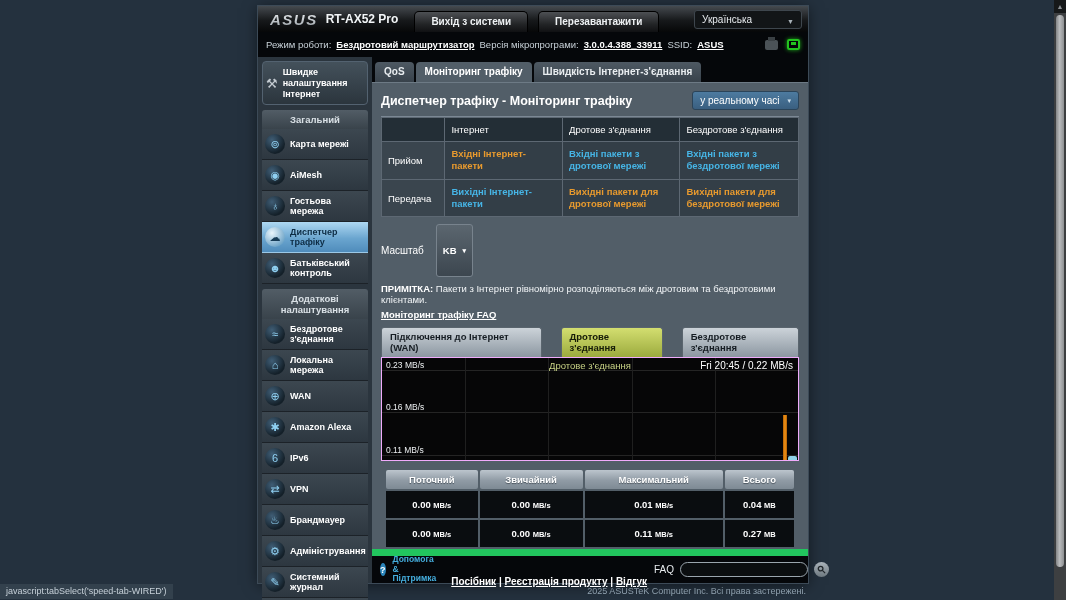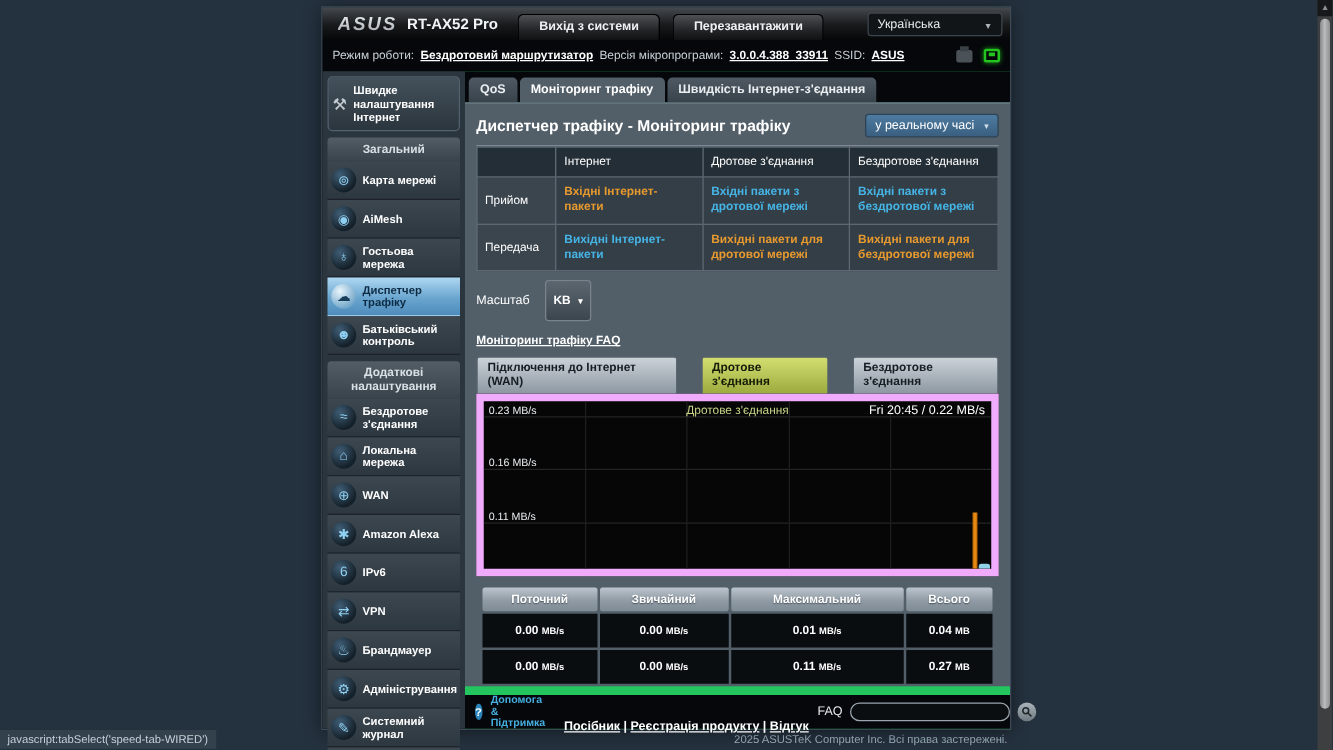--- a/index.html
+++ b/index.html
@@ -84,32 +84,32 @@
   table.tm th, table.tm td { border:1px solid #5d6873; padding:6px 6px; text-align:left; vertical-align:middle; }
   table.tm th { background:#232e36; color:#fff; font-weight:normal; }
   table.tm th.blank { width:64px; }
   table.tm td.rowlbl { background:#3a454e; color:#fff; }
   table.tm td.cell { background:#333e47; font-weight:bold; cursor:pointer; width:122px; line-height:1.3; }
   .c-orange { color:#e89a2e; }
   .c-blue { color:#46b5e6; }
 
   .scale-row { display:flex; align-items:center; gap:12px; margin:7px 0 6px; font-size:10px; color:#fff; }
   .kb-select { display:flex; align-items:center; gap:6px; background:linear-gradient(180deg,#5b666f,#3c464f);
-    border:1px solid #78838d; border-radius:3px; padding:10px 6px; font-size:9.5px; font-weight:bold; color:#fff; cursor:pointer; }
+    border:1px solid #78838d; border-radius:3px; padding:20px 6px; font-size:9.5px; font-weight:bold; color:#fff; cursor:pointer; }
   .kb-select .car { font-size:7px; }
   .note { font-size:9.5px; color:#f2f5f7; }
   .note b { color:#fff; }
   .faq-link { display:inline-block; margin:4px 0 7px; font-size:9.5px; font-weight:bold; color:#fff; text-decoration:underline; cursor:pointer; }
 
   .chart-tabs { display:flex; gap:19px; }
   .ctab { padding:3px 8px 4px; font-size:9.5px; font-weight:bold; color:#161d23; cursor:pointer;
     background:linear-gradient(180deg,#ccd3d9,#8c97a1); border:1px solid #5a656e; border-bottom:none; border-radius:3px 3px 0 0; }
   .ctab.active { background:linear-gradient(180deg,#d3de70,#9cab3e); color:#151b07; }
 
-  .chart { position:relative; height:172px; background:#060607; border:6px solid #f0abfc; overflow:hidden; }
+  .chart { position:relative; height:172px; background:#060607; border:1px solid #f0abfc; overflow:hidden; }
   .chart .hline { position:absolute; left:0; right:0; height:1px; background:#242424; }
   .chart .vline { position:absolute; top:0; bottom:0; width:1px; background:#1f1f1f; }
   .chart .ylab { position:absolute; left:4px; font-size:8.5px; color:#eceff1; }
   .chart .ctitle { position:absolute; top:2px; left:0; right:0; text-align:center; font-size:9.5px; color:#c8d386; }
   .chart .cinfo { position:absolute; top:2px; right:5px; font-size:10px; color:#fff; }
   .spike-tx { position:absolute; right:11px; bottom:0; width:4px; height:45px; background:linear-gradient(90deg,#b35f05,#f19416,#b35f05); }
   .bump-rx { position:absolute; right:1px; bottom:0; width:9px; height:4px; background:#8fd2e8; border-radius:2px 2px 0 0; }
 
   table.stats { width:calc(100% - 6px); margin:7px auto 0; border-collapse:separate; border-spacing:2px; font-size:9.5px; }
   table.stats th { background:linear-gradient(180deg,#bcc5cd 0%,#909ba5 55%,#7e8a94 100%); color:#fff;
@@ -288,20 +288,21 @@
           </table>
 
         <div class="scale-row">
           <span>Масштаб</span>
           <span class="kb-select">
             <span>KB</span>
             <span class="car">▾</span>
           </span>
         </div>
 
+        <div class="note"><b>ПРИМІТКА:</b><span> Пакети з Інтернет рівномірно розподіляються між дротовим та бездротовими клієнтами.</span></div>
         <span class="faq-link">Моніторинг трафіку FAQ</span>
 
         <div class="chart-tabs">
           <div class="ctab">Підключення до Інтернет (WAN)</div>
           <div class="ctab active">Дротове з'єднання</div>
           <div class="ctab">Бездротове з'єднання</div>
         </div>
 
         <div class="chart">
           <div class="hline" style="top:12px"></div>

